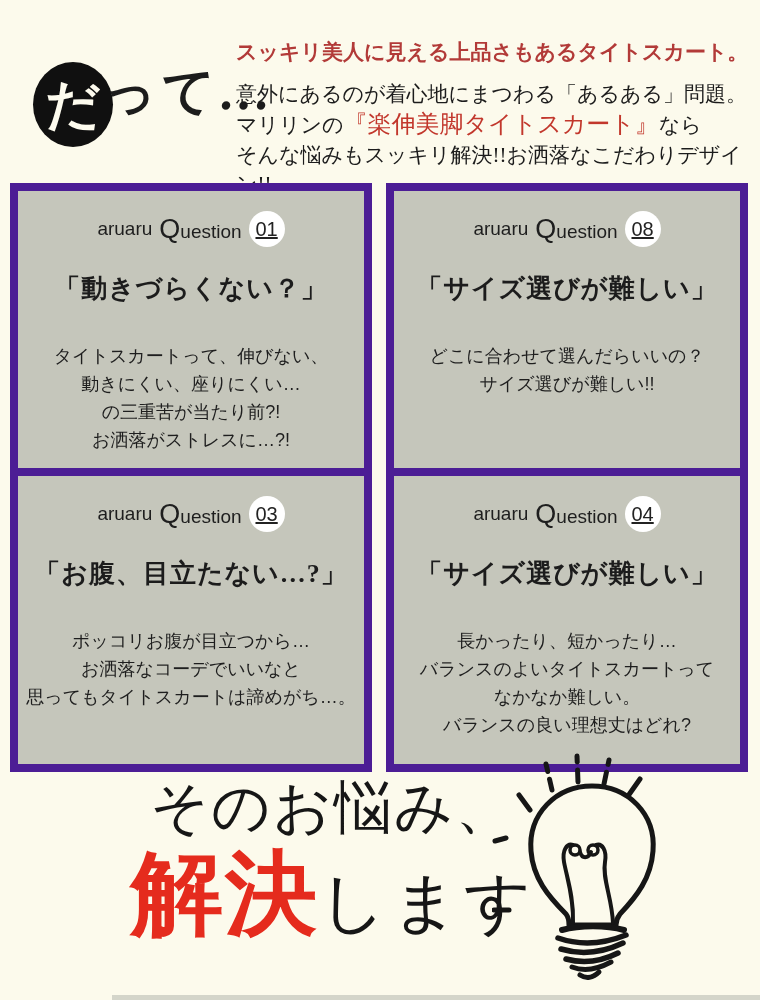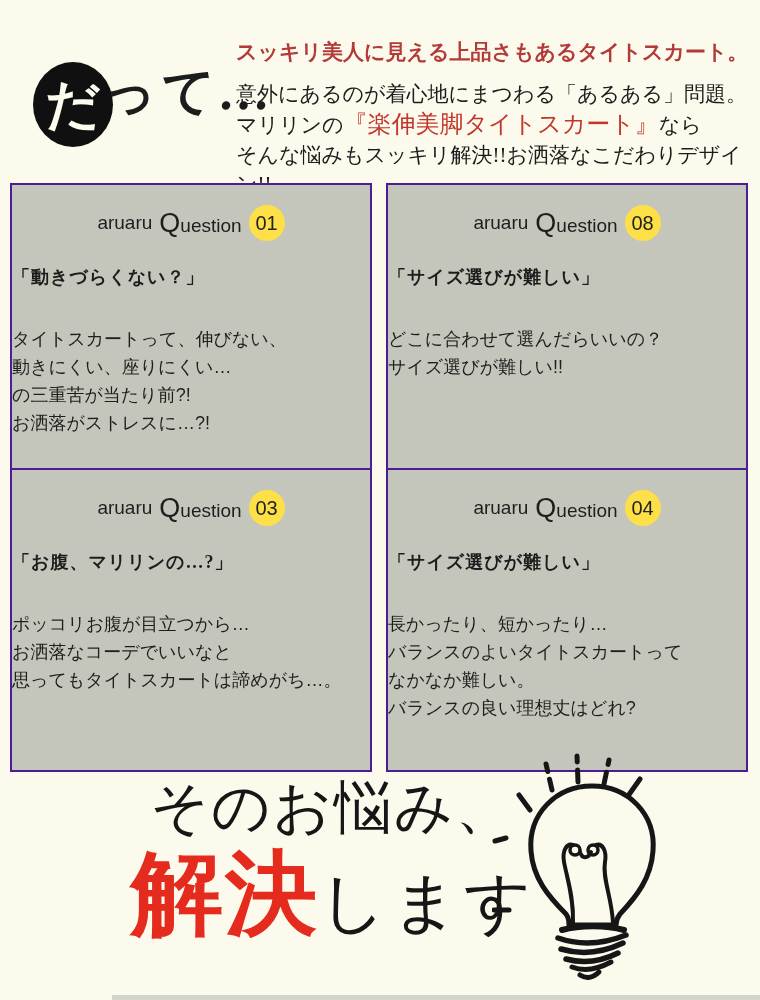--- a/index.html
+++ b/index.html
@@ -22,40 +22,40 @@
     transform:skewX(-4deg);
   }
   .intro{position:absolute;left:236px;top:38px;width:516px;}
   .intro p{margin:0;font-size:21px;line-height:29px;}
   .intro .catch{color:#b23a38;font-weight:700;margin-bottom:13px;}
   .intro .l3{line-height:31px;}
   .product{color:#c2372c;font-weight:400;font-size:24px;}
   
   .qbox{
     position:absolute;width:362px;height:304px;box-sizing:border-box;
-    background:#c5c6bb;border:2px solid #4c1d95;
+    background:#c5c6bb;border:8px solid #4c1d95;text-align:center;
   }
   .qbox.p1{left:10px;top:183px;}
   .qbox.p2{left:386px;top:183px;}
   .qbox.p3{left:10px;top:468px;}
   .qbox.p4{left:386px;top:468px;}
   .qlabel{
     margin-top:20px;display:flex;align-items:center;justify-content:center;
     font-family:"Liberation Sans","DejaVu Sans",sans-serif;
     font-size:19px;color:#1e1e1e;gap:7px;
   }
   .qword{display:inline-block;}
   .qword::first-letter{font-size:27px;}
   .qnum{
-    width:36px;height:36px;border-radius:50%;background:#fde047;
+    width:36px;height:36px;border-radius:50%;background:#ffffff;
     display:inline-flex;align-items:center;justify-content:center;
-    font-size:20px;color:#222;
+    font-size:20px;color:#222;text-decoration:underline;
   }
   .qtitle{
-    margin-top:24px;font-size:18px;font-weight:700;letter-spacing:1px;
+    margin-top:24px;font-size:26px;font-weight:700;letter-spacing:1px;
   }
   .qbody{
     margin-top:36px;
     font-family:"Liberation Sans","DejaVu Sans",sans-serif;
     font-size:18px;line-height:28px;color:#1e1e1e;
   }
   .qbody span{display:block;}
   
   .sol1{
     position:absolute;left:150px;top:779px;
@@ -113,21 +113,21 @@
       <span>サイズ選びが難しい!!</span>
     </div>
   </div>
 
   <div class="qbox p3">
     <div class="qlabel">
       <span>aruaru</span>
       <span class="qword">Question</span>
       <span class="qnum">03</span>
     </div>
-    <div class="qtitle">「お腹、マリリンの…?」</div>
+    <div class="qtitle">「お腹、目立たない…?」</div>
     <div class="qbody">
       <span>ポッコリお腹が目立つから…</span>
       <span>お洒落なコーデでいいなと</span>
       <span>思ってもタイトスカートは諦めがち…。</span>
     </div>
   </div>
 
   <div class="qbox p4">
     <div class="qlabel">
       <span>aruaru</span>

